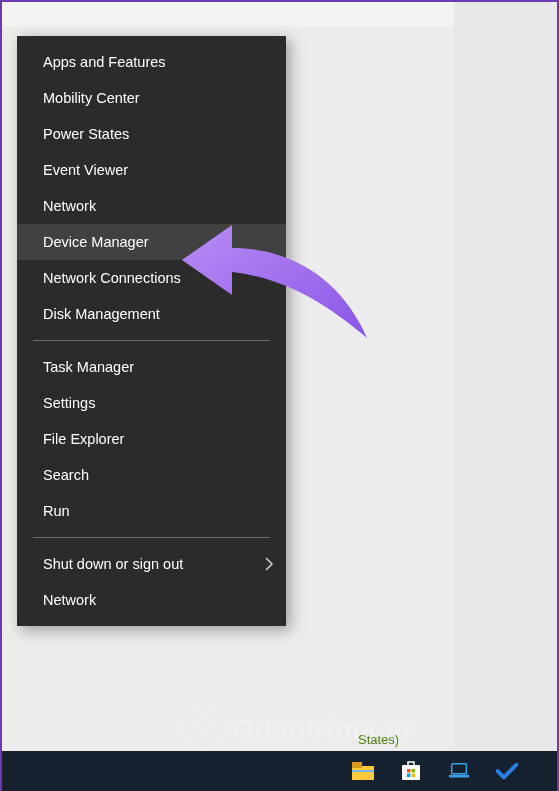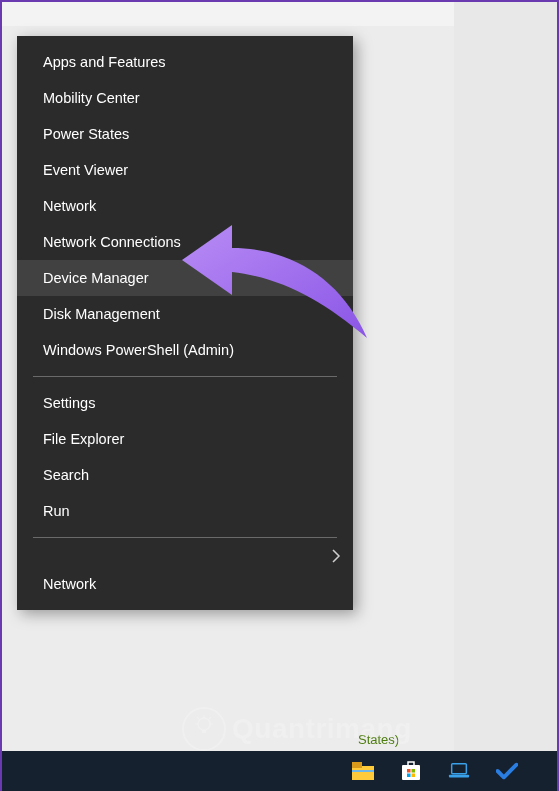--- a/index.html
+++ b/index.html
@@ -29,21 +29,21 @@
     position: absolute;
     left: 0; top: 0;
     width: 452px;
     height: 24px;
     background: #f3f3f3;
   }
   .menu {
     position: absolute;
     left: 15px;
     top: 34px;
-    width: 336px;
+    width: 269px;
     background: #2b2b2b;
     color: #ffffff;
     font-size: 14.5px;
     box-shadow: 4px 4px 14px rgba(0,0,0,.35);
     padding-top: 8px;
     padding-bottom: 8px;
   }
   .mi {
     padding: 10px 26px 10px 26px;
     white-space: nowrap;
@@ -122,35 +122,36 @@
   <div class="window-topbar"></div>
 
   <div class="stateslabel">States)</div>
 
   <div class="menu">
     <div class="mi">Apps and Features</div>
     <div class="mi">Mobility Center</div>
     <div class="mi">Power States</div>
     <div class="mi">Event Viewer</div>
     <div class="mi">Network</div>
+    <div class="mi hover">Device Manager</div>
     <div class="mi">Network Connections</div>
-    <div class="mi hover">Device Manager</div>
     <div class="mi">Disk Management</div>
-    <div class="mi">Windows PowerShell (Admin)</div>
 
     <div class="sep"></div>
 
+    <div class="mi">Task Manager</div>
     <div class="mi">Settings</div>
     <div class="mi">File Explorer</div>
     <div class="mi">Search</div>
     <div class="mi">Run</div>
 
     <div class="sep"></div>
 
     <div class="mi">
+      <span>Shut down or sign out</span>
       <span class="chev">
         <svg width="10" height="14" viewBox="0 0 10 14">
             <path d="M2 1 L8 7 L2 13" fill="none" stroke="#cfcfcf" stroke-width="1.5"></path>
           </svg>
       </span>
     </div>
     <div class="mi">Network</div>
   </div>
 
   <div class="arrow-wrap">

